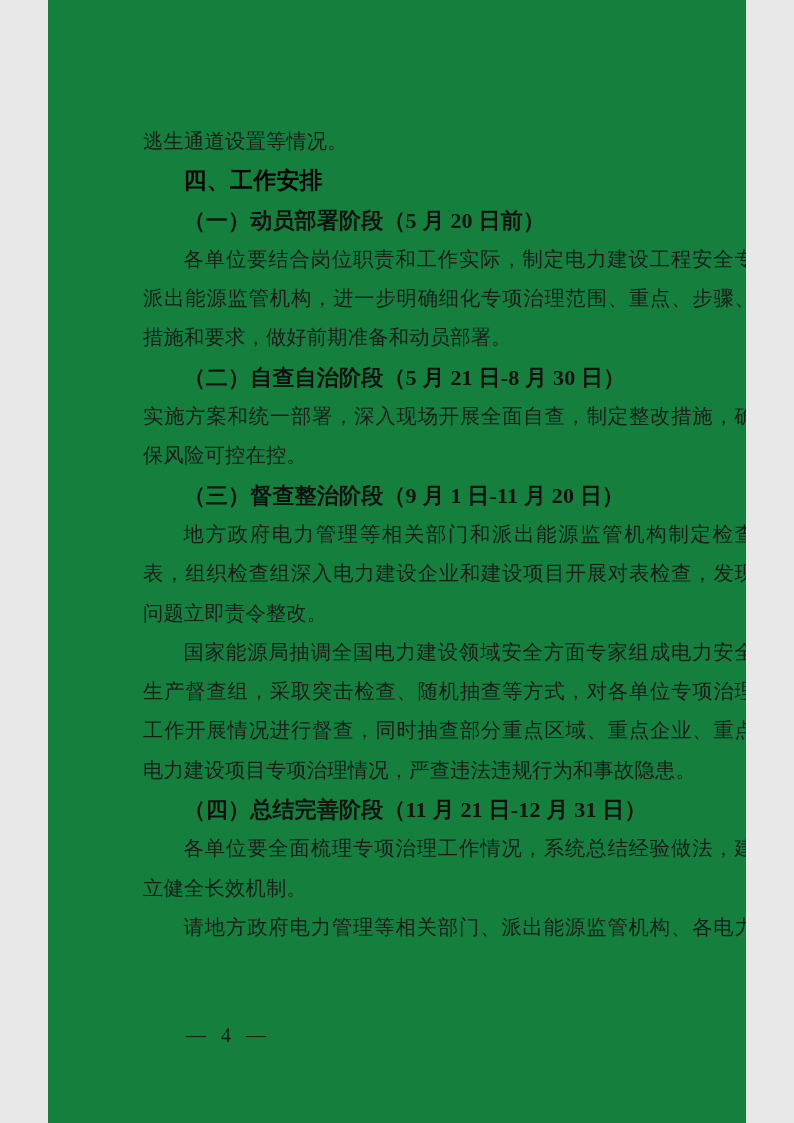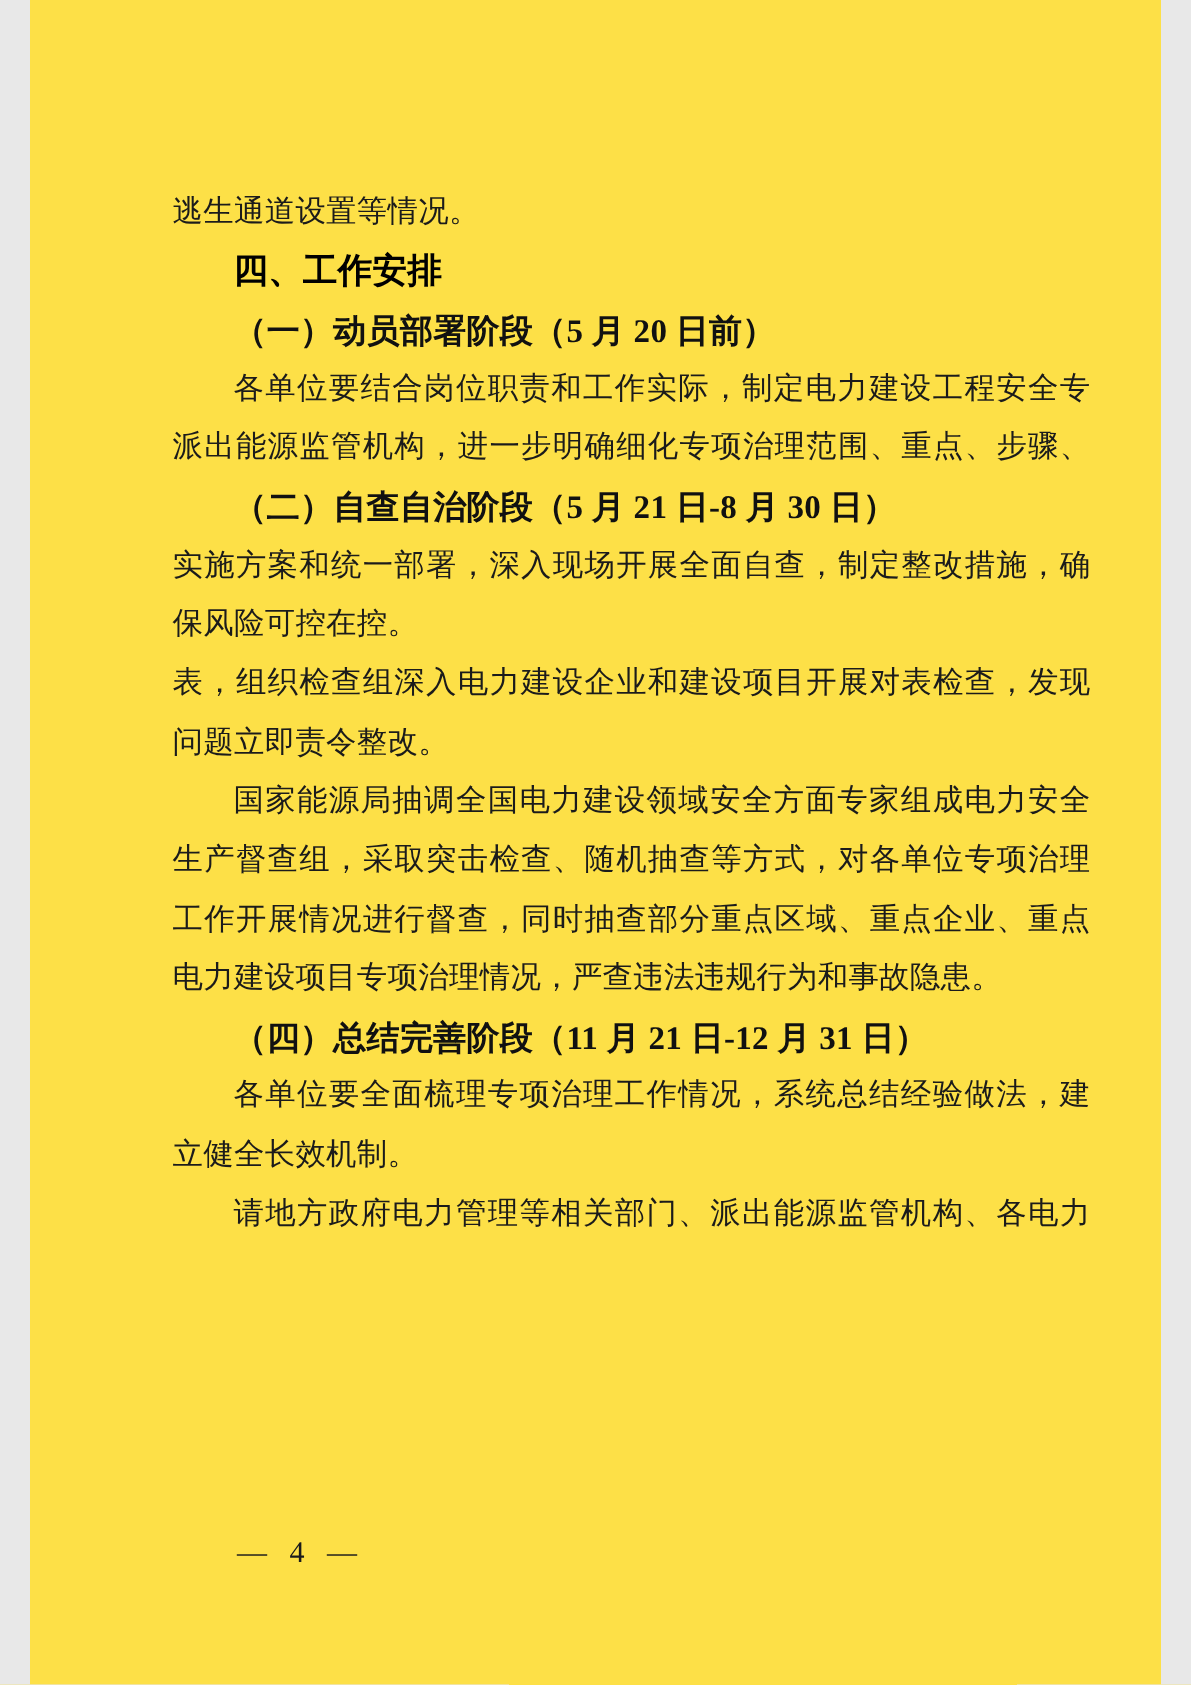--- a/index.html
+++ b/index.html
@@ -2,24 +2,24 @@
 <html><head>
 <meta charset="utf-8">
 <style>
   html, body {
     margin: 0;
     padding: 0;
     background: #e8e8e8;
   }
   .page {
     position: relative;
-    width: 754px;
+    width: 698px;
     height: 1123px;
     margin: 0 auto;
-    background: #fde047;
+    background: #15803d;
     overflow: hidden;
     font-family: "Liberation Serif", "DejaVu Serif", serif;
     color: #1b1b1b;
   }
   .content {
     position: absolute;
     left: 95px;
     top: 122px;
     width: 612px;
   }
@@ -70,23 +70,26 @@
 </head>
 <body>
 
 <div class="page">
   <div class="content">
     <div class="line">逃生通道设置等情况。</div>
     <div class="line h1 indent">四、工作安排</div>
     <div class="line h2 indent">（一）动员部署阶段（5 月 20 日前）</div>
     <div class="line indent stretch">各单位要结合岗位职责和工作实际，制定电力建设工程安全专</div>
     <div class="line stretch">派出能源监管机构，进一步明确细化专项治理范围、重点、步骤、</div>
+    <div class="line">措施和要求，做好前期准备和动员部署。</div>
     <div class="line h2 indent">（二）自查自治阶段（5 月 21 日-8 月 30 日）</div>
     <div class="line stretch">实施方案和统一部署，深入现场开展全面自查，制定整改措施，确</div>
     <div class="line">保风险可控在控。</div>
+    <div class="line h2 indent">（三）督查整治阶段（9 月 1 日-11 月 20 日）</div>
+    <div class="line indent stretch">地方政府电力管理等相关部门和派出能源监管机构制定检查</div>
     <div class="line stretch">表，组织检查组深入电力建设企业和建设项目开展对表检查，发现</div>
     <div class="line">问题立即责令整改。</div>
     <div class="line indent stretch">国家能源局抽调全国电力建设领域安全方面专家组成电力安全</div>
     <div class="line stretch">生产督查组，采取突击检查、随机抽查等方式，对各单位专项治理</div>
     <div class="line stretch">工作开展情况进行督查，同时抽查部分重点区域、重点企业、重点</div>
     <div class="line">电力建设项目专项治理情况，严查违法违规行为和事故隐患。</div>
     <div class="line h2 indent">（四）总结完善阶段（11 月 21 日-12 月 31 日）</div>
     <div class="line indent stretch">各单位要全面梳理专项治理工作情况，系统总结经验做法，建</div>
     <div class="line">立健全长效机制。</div>
     <div class="line indent stretch">请地方政府电力管理等相关部门、派出能源监管机构、各电力</div>

